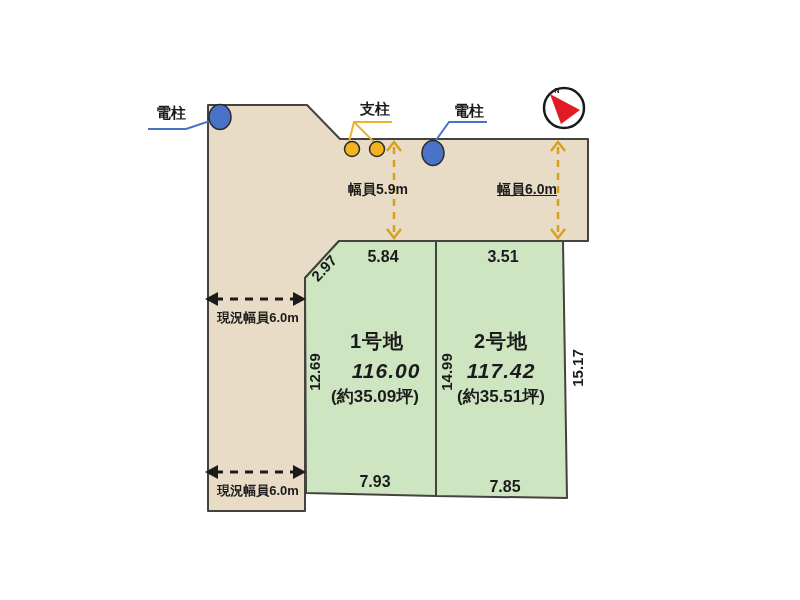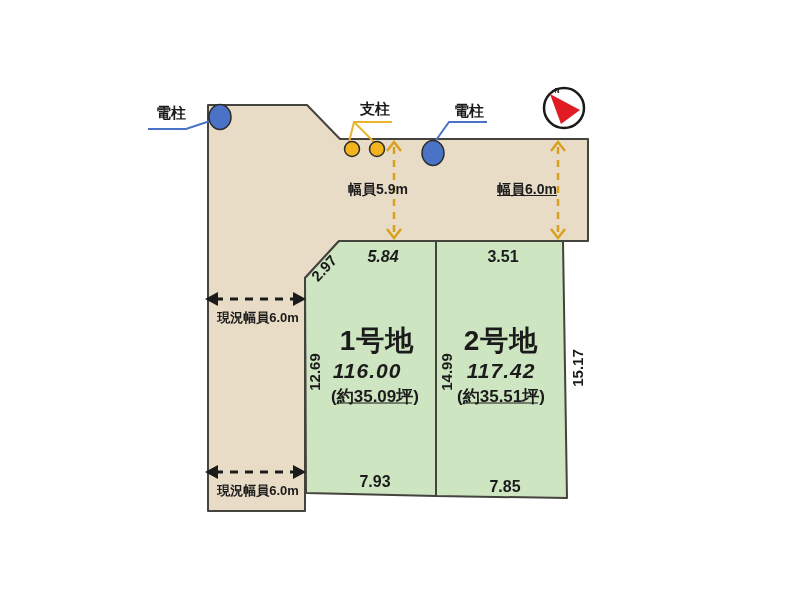--- a/index.html
+++ b/index.html
@@ -12,23 +12,23 @@
     position:absolute;transform:translate(-50%,-50%);
     white-space:nowrap;font-weight:bold;color:#1b1b1b;line-height:1;
   }
   .rot90{transform:translate(-50%,-50%) rotate(-90deg);}
   .rot47{transform:translate(-50%,-50%) rotate(-47deg);}
   .s13{font-size:13px;text-align:center;}
   .s14{font-size:14px;}
   .s15{font-size:15px;}
   .dim{font-size:16px;}
   .dimside{font-size:15px;}
-  .plotname{font-size:28px;letter-spacing:1px;}
+  .plotname{font-size:20px;letter-spacing:1px;}
   .plotsqm{font-size:21px;font-style:italic;letter-spacing:1px;}
-  .plottsubo{font-size:17px;text-decoration:underline;}
+  .plottsubo{font-size:17px;}
   .north-n{font-size:7px;}
 </style>
 </head>
 <body>
 
 <div id="stage">
 
   <svg width="800" height="600" viewBox="0 0 800 600">
 
     <polygon points="208,105 307,105 340,139 588,139 588,241 339,241 305,278 305,511 208,511" fill="#e9dcc7" stroke="#45433d" stroke-width="2" stroke-linejoin="round"></polygon>
@@ -84,31 +84,31 @@
   <div class="lbl s15" style="left:375px;top:108px;">支柱</div>
   <div class="lbl s15" style="left:469px;top:110px;">電柱</div>
   <div class="lbl north-n" style="left:557px;top:90px;">N</div>
 
   <div class="lbl s14" style="left:378px;top:189px;">幅員5.9m</div>
   <div class="lbl s14" style="left:527px;top:189px;text-decoration:underline;">幅員6.0m</div>
 
   <div class="lbl s13" style="left:258px;top:317px;">現況幅員6.0m</div>
   <div class="lbl s13" style="left:258px;top:490px;">現況幅員6.0m</div>
 
-  <div class="lbl dim" style="left:383px;top:257px;font-style:italic;">5.84</div>
+  <div class="lbl dim" style="left:383px;top:257px;">5.84</div>
   <div class="lbl dimside rot47" style="left:324px;top:268px;">2.97</div>
   <div class="lbl dimside rot90" style="left:314px;top:372px;">12.69</div>
   <div class="lbl dim" style="left:375px;top:482px;">7.93</div>
 
   <div class="lbl dim" style="left:503px;top:257px;">3.51</div>
   <div class="lbl dimside rot90" style="left:446px;top:372px;">14.99</div>
   <div class="lbl dimside rot90" style="left:577px;top:368px;">15.17</div>
   <div class="lbl dim" style="left:505px;top:487px;">7.85</div>
 
   <div class="lbl plotname" style="left:377px;top:341px;">1号地</div>
-  <div class="lbl plotsqm" style="left:367px;top:370px;">116.00</div>
+  <div class="lbl plotsqm" style="left:386px;top:370px;">116.00</div>
   <div class="lbl plottsubo" style="left:375px;top:396px;">(約35.09坪)</div>
 
   <div class="lbl plotname" style="left:501px;top:341px;">2号地</div>
   <div class="lbl plotsqm" style="left:501px;top:370px;">117.42</div>
   <div class="lbl plottsubo" style="left:501px;top:396px;">(約35.51坪)</div>
 
 </div>
 
 </body></html>

